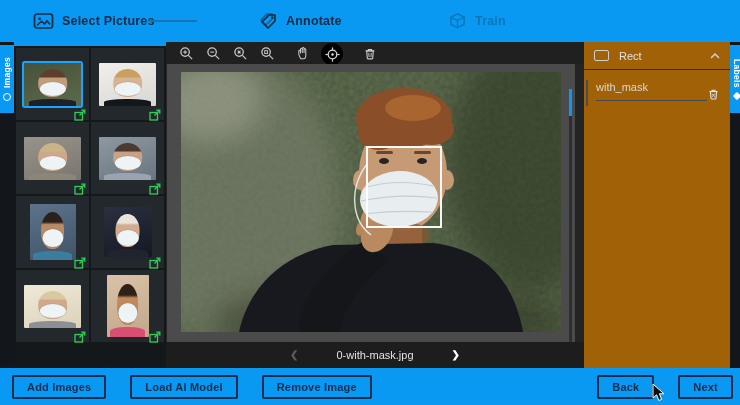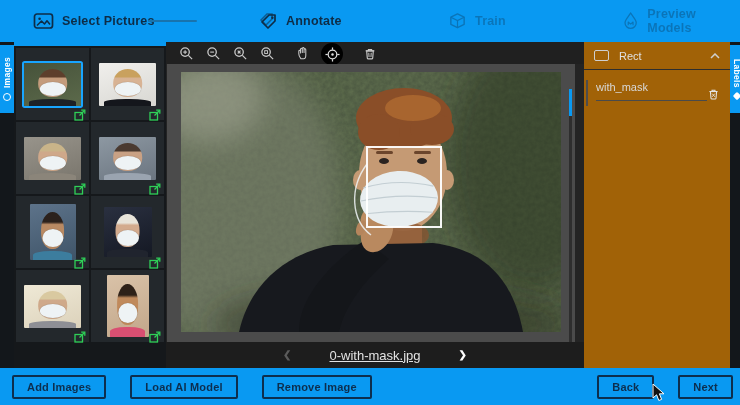--- a/index.html
+++ b/index.html
@@ -50,21 +50,21 @@
   .tool{display:flex;align-items:center;justify-content:center;width:18px;height:18px;cursor:pointer;}
   .tool.active{background:#000;border-radius:50%;width:22px;height:22px;margin-top:2px;}
   .tool.gapL{margin-left:9px;}
   .mat{position:absolute;left:1px;top:22px;width:408px;height:278px;background:#4b4b4b;}
   .photo-main{position:absolute;left:14px;top:8px;width:380px;height:260px;display:block;}
   .filebar{position:absolute;left:0;bottom:0;width:100%;height:26px;background:#1d1d1d;
            display:flex;align-items:center;justify-content:center;gap:38px;}
   .filebar .chev{font-size:10px;line-height:1;font-weight:700;cursor:pointer;}
   .chev.prev{color:#5b5b5b;}
   .chev.next{color:#fff;}
-  .fname{color:#e2e2e2;font-size:13px;text-decoration:underline;}
+  .fname{color:#e2e2e2;font-size:11px;}
   .vscroll{position:absolute;right:3px;top:25px;width:3px;height:273px;background:#2e2e2e;}
   .vthumb{width:3px;height:27px;background:#0999f2;}
 
   
   .panel{width:146px;flex:0 0 auto;background:#a16207;display:flex;flex-direction:column;}
   .panel-head{height:27px;display:flex;align-items:center;gap:10px;padding:0 10px;border-bottom:1px solid #2e2e2e;}
   .rect-ic{width:13px;height:9px;border:1.5px solid #cfcfcf;border-radius:2px;}
   .panel-title{color:#e0e0e0;font-size:11px;flex:1;}
   .label-list{position:relative;padding:9px 10px 0 12px;}
   .label-list::before{content:"";position:absolute;left:2px;top:10px;width:2px;height:26px;background:#4d4d4d;}
@@ -101,27 +101,20 @@
       </svg>
       <span>Annotate</span>
     </div>
     <div class="step dim" style="left:448px">
       <svg width="19" height="19" viewBox="0 0 20 20">
         <path d="M10,2 L17,5.5 V13 L10,16.5 L3,13 V5.5 Z" fill="none" stroke="#0e2c46" stroke-width="1.5" stroke-linejoin="round"></path>
         <polyline points="3,5.5 10,9 17,5.5" fill="none" stroke="#0e2c46" stroke-width="1.3"></polyline>
         <line x1="10" y1="9" x2="10" y2="16.5" stroke="#0e2c46" stroke-width="1.3"></line>
       </svg>
       <span>Train</span>
-    </div>
-    <div class="step dim" style="left:622px">
-      <svg width="18" height="20" viewBox="0 0 20 22">
-        <path d="M10,2 C13,6.5 16.5,9.8 16.5,13 A6.5,6.6 0 1 1 3.5,13 C3.5,9.8 7,6.5 10,2 Z" fill="none" stroke="#0e2c46" stroke-width="1.5"></path>
-        <path d="M7.2,16 V12.2 L10,14.6 L12.8,12.2 V16" fill="none" stroke="#0e2c46" stroke-width="1.3" stroke-linejoin="round"></path>
-      </svg>
-      <span>Preview Models</span>
     </div>
   </div>
 
   <div class="mid">
 
     <div class="edge">
       <div class="vtab left">
         <span class="dot-ic"></span>
         <span class="vtxt">Images</span>
       </div>

